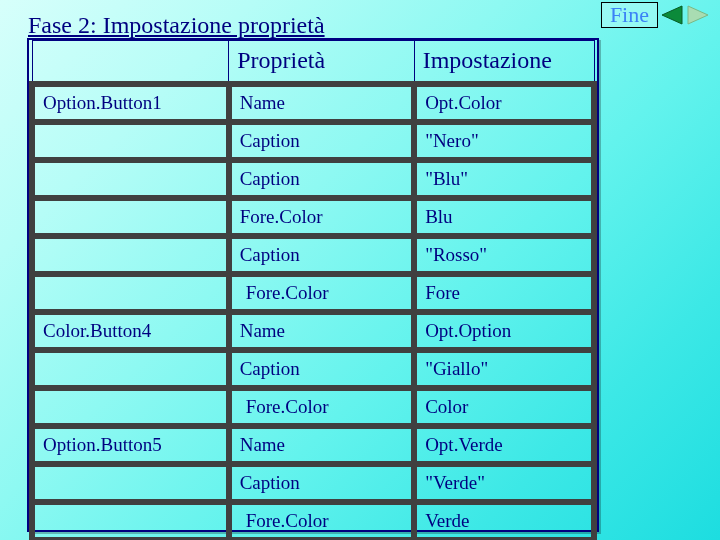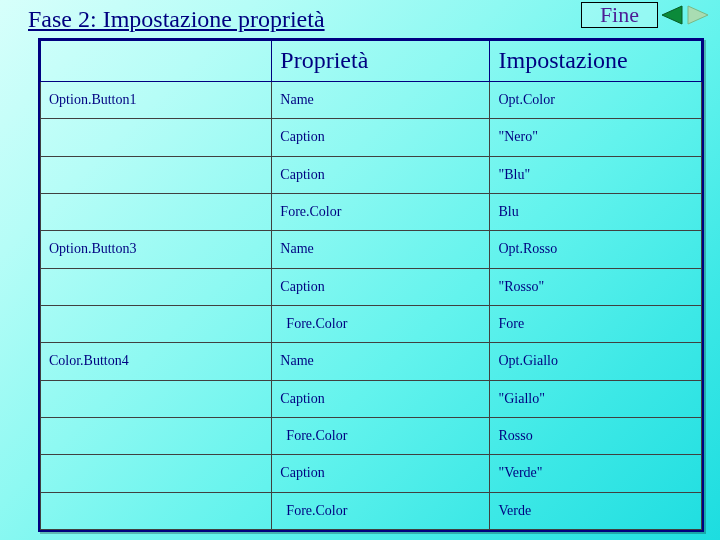--- a/index.html
+++ b/index.html
@@ -9,50 +9,50 @@
     height: 540px;
     overflow: hidden;
     font-family: "Times New Roman", Times, serif;
   }
   body {
     background: linear-gradient(135deg, #d7fffb 0%, #b6fdf7 20%, #8ef9f2 40%, #63f3ed 60%, #3ce8e6 80%, #1ddde0 100%);
     position: relative;
   }
   .title {
     position: absolute;
-    top: 6px;
+    top: 12px;
     left: 28px;
     font-size: 24px;
     color: #000080;
     text-decoration: underline;
   }
   .fine-box {
     position: absolute;
     top: 2px;
     right: 62px;
     border: 1px solid #000;
     background: rgba(200,255,250,0.4);
     font-size: 22px;
-    color: #4c1d95;
-    padding: 0 18px;
+    color: #3b82f6;
+    padding: 0 8px;
     line-height: 1.1;
   }
   .nav {
     position: absolute;
     top: 4px;
     right: 8px;
     display: flex;
     gap: 2px;
   }
   .nav svg { display: block; }
   .panel {
     position: absolute;
     top: 38px;
-    left: 38px;
-    width: 666px;
+    left: 27px;
+    width: 572px;
     height: 494px;
     border: 2px solid #000080;
     box-shadow: 2px 2px 0 rgba(0,0,0,0.25);
     box-sizing: border-box;
   }
   table {
     width: 100%;
     height: 100%;
     border-collapse: collapse;
     table-layout: fixed;
@@ -64,24 +64,24 @@
     font-size: 24px;
     font-weight: normal;
     color: #000080;
     text-align: left;
     padding: 4px 8px 6px 8px;
     border: 1px solid #000080;
     background: transparent;
     height: 30px;
   }
   td {
-    font-size: 14px;
+    font-size: 19px;
     color: #000080;
     padding: 5px 8px;
-    border: 1px solid #404040;
+    border: 6px solid #404040;
     vertical-align: middle;
     height: 22px;
   }
   td.indent { padding-left: 14px; }
 </style>
 </head>
 <body>
 
 <div class="title">Fase 2: Impostazione proprietà</div>
 
@@ -129,48 +129,48 @@
           <td></td>
           <td>Caption</td>
           <td>"Blu"</td>
         </tr>
         <tr>
           <td></td>
           <td>Fore.Color</td>
           <td>Blu</td>
         </tr>
         <tr>
-          <td>Option.Button3</td>
-          <td>Name</td>
-          <td>Opt.Rosso</td>
-        </tr>
-        <tr>
           <td></td>
           <td>Caption</td>
           <td>"Rosso"</td>
         </tr>
         <tr>
           <td></td>
           <td class="indent">Fore.Color</td>
           <td>Fore</td>
         </tr>
         <tr>
           <td>Color.Button4</td>
           <td>Name</td>
-          <td>Opt.Giallo</td>
+          <td>Opt.Option</td>
         </tr>
         <tr>
           <td></td>
           <td>Caption</td>
           <td>"Giallo"</td>
         </tr>
         <tr>
           <td></td>
           <td class="indent">Fore.Color</td>
-          <td>Rosso</td>
+          <td>Color</td>
+        </tr>
+        <tr>
+          <td>Option.Button5</td>
+          <td>Name</td>
+          <td>Opt.Verde</td>
         </tr>
         <tr>
           <td></td>
           <td>Caption</td>
           <td>"Verde"</td>
         </tr>
         <tr>
           <td></td>
           <td class="indent">Fore.Color</td>
           <td>Verde</td>

